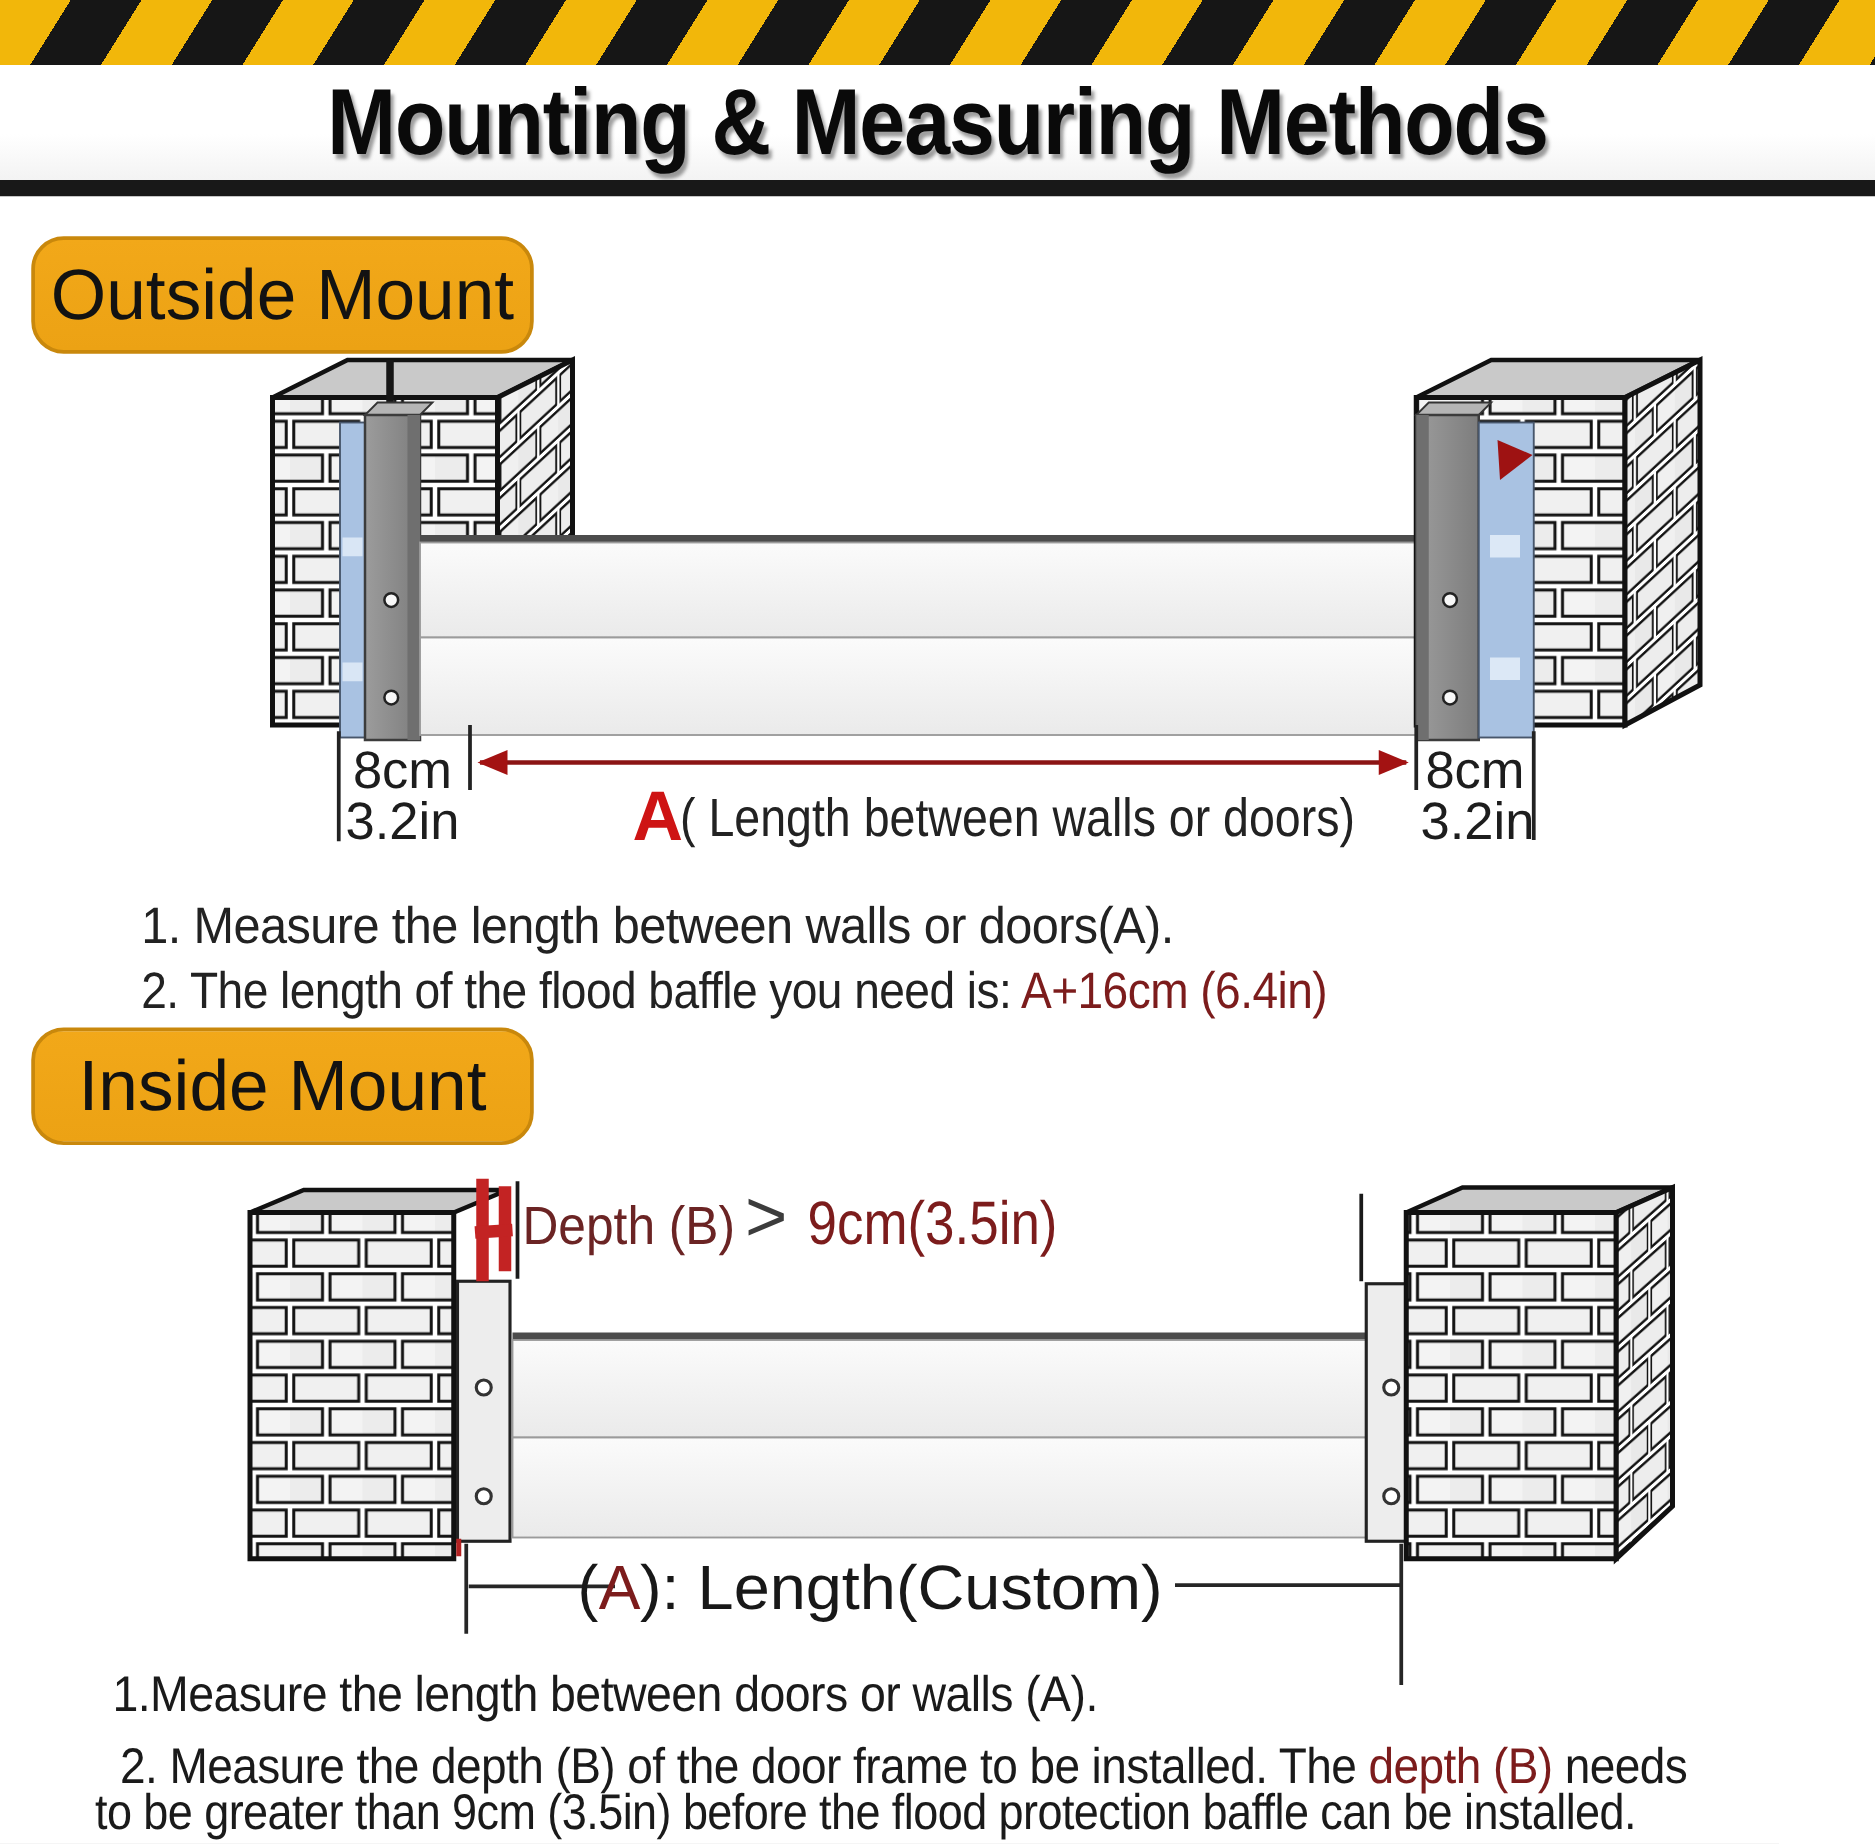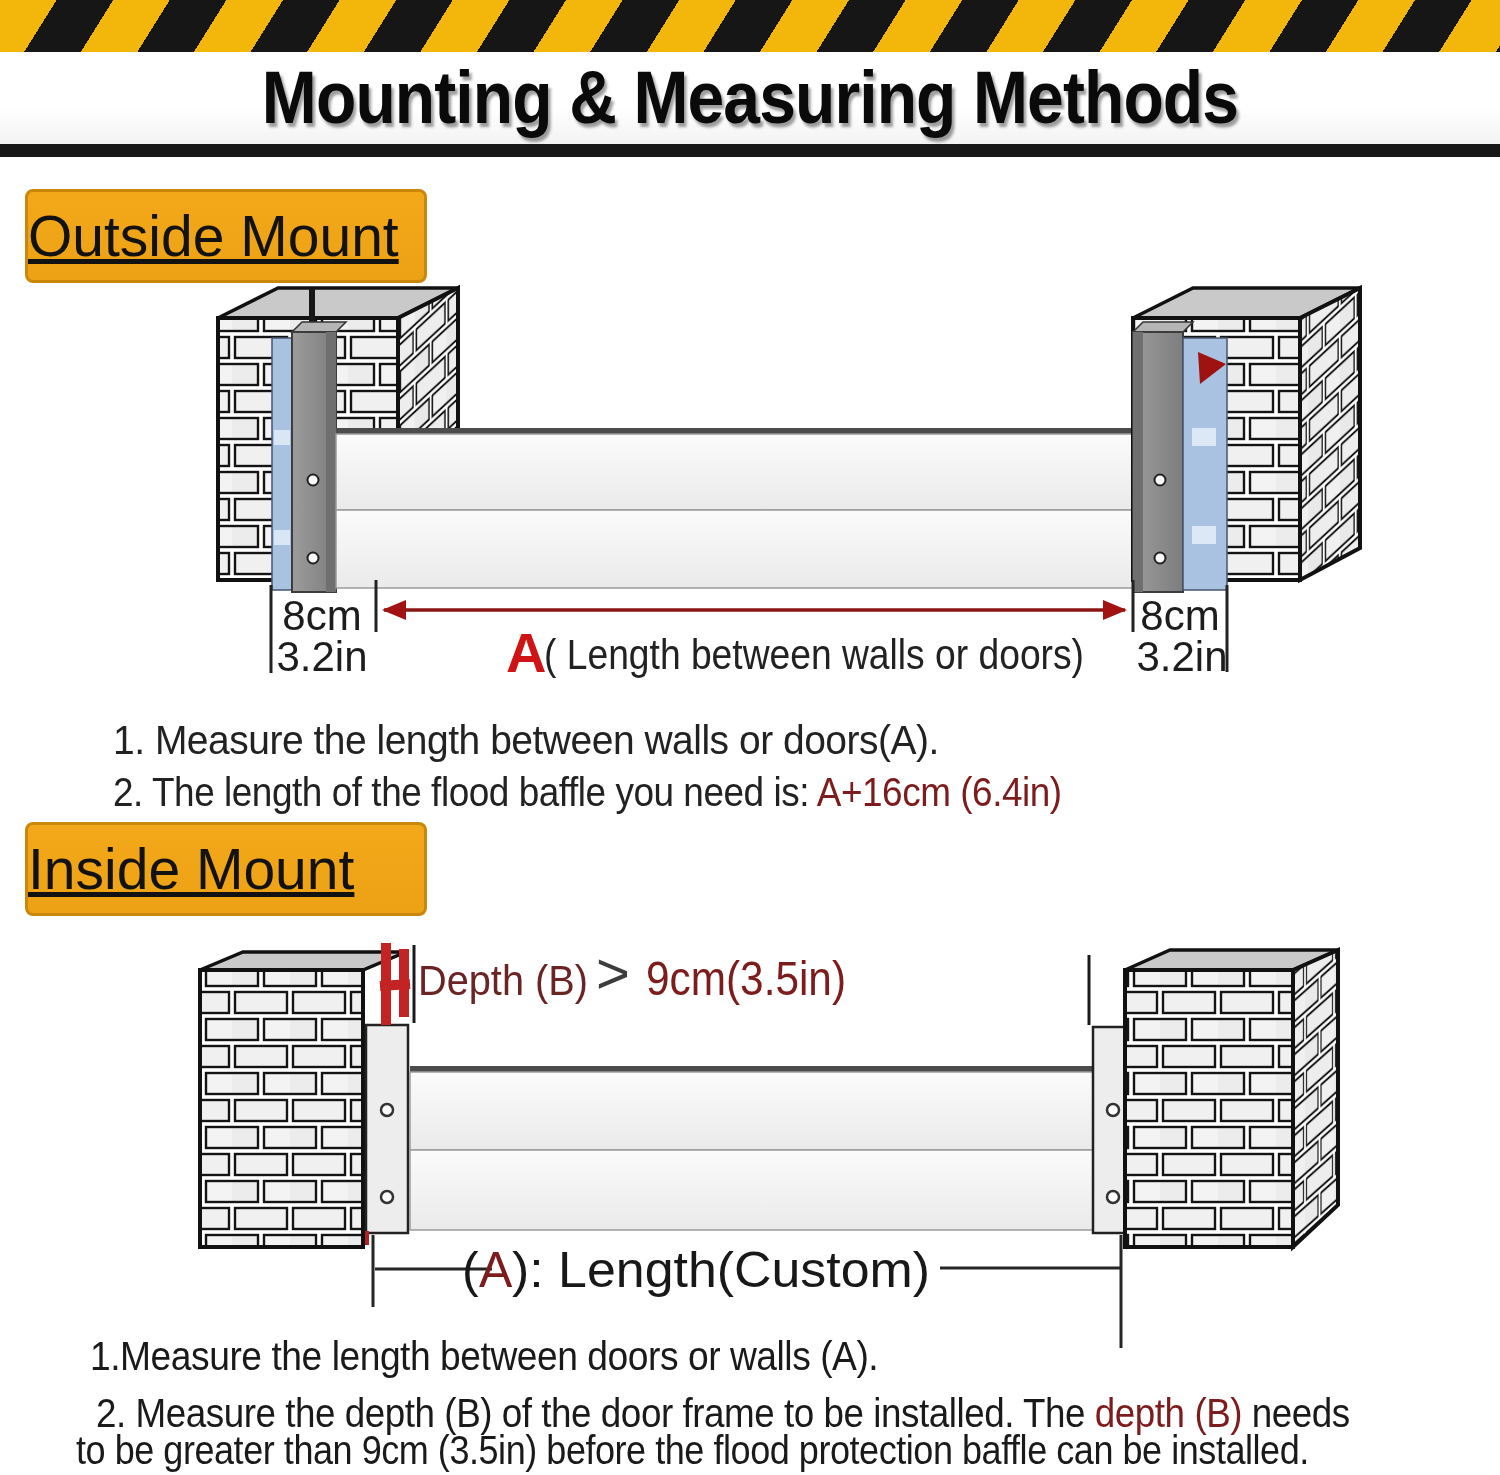--- a/index.html
+++ b/index.html
@@ -24,23 +24,23 @@
     letter-spacing:-1px; transform:scaleX(.88); transform-origin:center;
     text-shadow:3px 4px 3px rgba(40,40,40,.45);
     white-space:nowrap;
   }
   .dark-bar { position:absolute; top:144px; left:0; width:100%; height:13px; background:#181818; }
 
   
   .badge {
     position:absolute; left:25px; width:396px; height:88px;
     background:linear-gradient(var(--badge_bg,#f2a819), #eca214);
-    border:3px solid var(--badge_border,#c9880c); border-radius:8px;
-    display:flex; align-items:center; 
-    font-size:57px; color:#121212; letter-spacing:0;text-decoration:underline;
+    border:3px solid var(--badge_border,#c9880c); border-radius:26px;
+    display:flex; align-items:center; justify-content:center;
+    font-size:57px; color:#121212; letter-spacing:0;
   }
   .badge-outside { top:189px; }
   .badge-inside  { top:822px; }
 
   
   .diagram { position:absolute; left:0; width:1500px; display:block; }
   .diagram-outside { top:280px; height:470px; }
   .diagram-inside  { top:935px; height:415px; }
   .diagram text { font-family:"Liberation Sans", sans-serif; }
 

